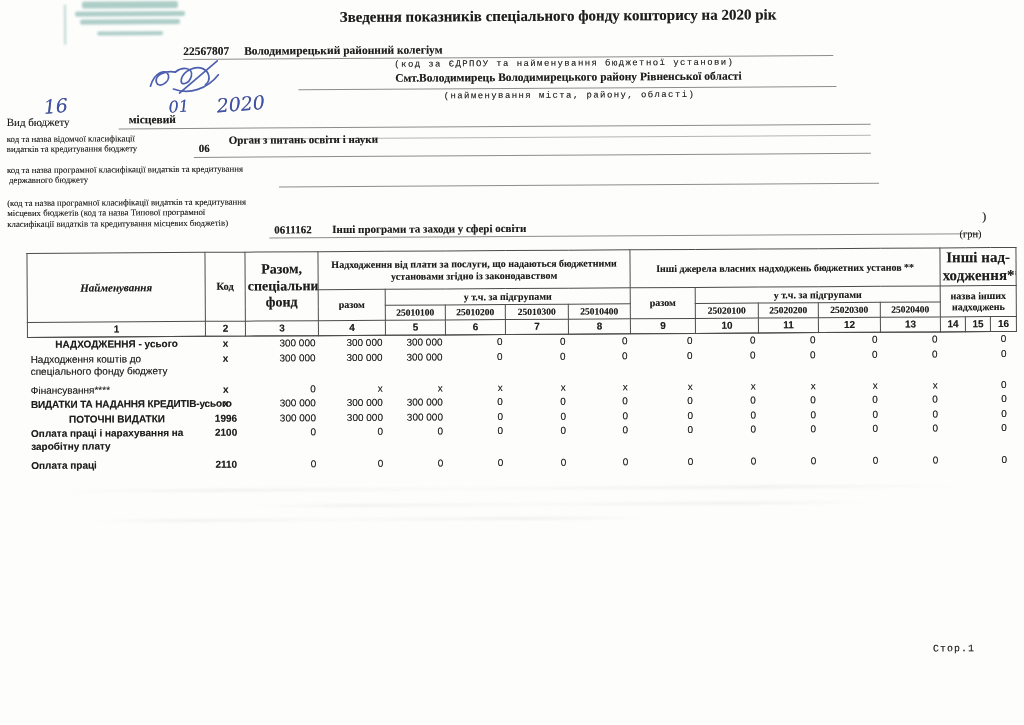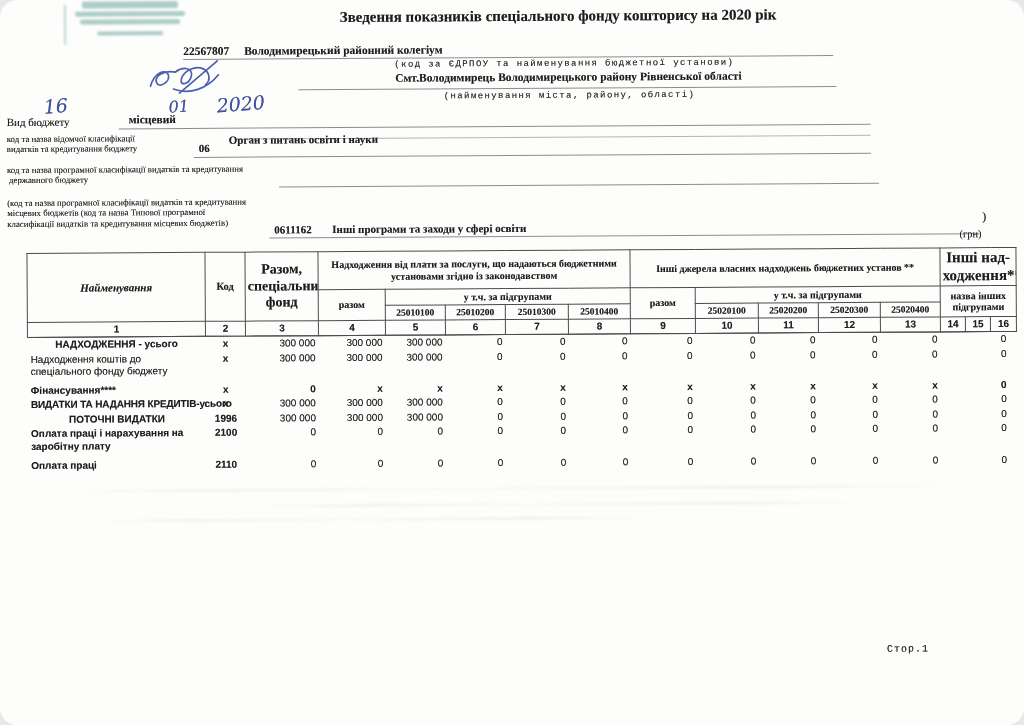--- a/index.html
+++ b/index.html
@@ -1,17 +1,17 @@
 <!DOCTYPE html>
 <html><head>
 <meta charset="utf-8">
 <style>
   html,body{margin:0;padding:0;background:#e8e8e8;}
   .page{position:relative;width:1024px;height:725px;background:#fdfdfc;overflow:hidden;
-        font-family:"Liberation Serif",serif;color:#1e1e1e;border-radius:17px;}
+        font-family:"Liberation Serif",serif;color:#1e1e1e;}
   .scan{position:absolute;inset:0;transform:rotate(-0.35deg);transform-origin:512px 340px;
         text-shadow:0 0 0.3px rgba(70,70,70,0.6);}
   .abs{position:absolute;}
 
   
   .stamp{left:72px;top:-4px;width:120px;height:52px;filter:blur(1.2px);opacity:.5;}
   .st-line{background:#5f9e93;border-radius:2px;margin:3px auto 0 auto;}
   .st-edge{position:absolute;left:-6px;top:6px;width:2px;height:40px;background:#7fb3aa;}
 
   
@@ -22,21 +22,21 @@
   .cap{position:absolute;font-family:"Liberation Mono","DejaVu Sans Mono",monospace;
        font-size:9px;letter-spacing:1.4px;white-space:nowrap;text-align:center;color:#2a2a2a;}
   .locline{left:300px;top:71px;width:540px;text-align:center;font-weight:bold;font-size:11.5px;white-space:nowrap;}
   .hw{position:absolute;font-family:"DejaVu Serif",serif;font-style:italic;color:#3d52a8;
       transform:rotate(-4deg);}
   .lbl{position:absolute;font-size:11px;}
   .lbl-sm{position:absolute;font-size:8.8px;line-height:1.18;}
   .val-b{position:absolute;font-weight:bold;font-size:11px;white-space:nowrap;}
   .paren{left:983px;top:212px;font-size:12px;}
   .grn{left:960px;top:231px;font-size:10.5px;}
-  .footer{left:885px;top:646px;font-family:"Liberation Mono","DejaVu Sans Mono",monospace;
+  .footer{left:931px;top:646px;font-family:"Liberation Mono","DejaVu Sans Mono",monospace;
           font-size:10px;letter-spacing:1px;}
 
   
   .sheet{position:absolute;left:27px;top:250px;width:989px;border-collapse:collapse;table-layout:fixed;
          font-family:"Liberation Serif",serif;}
   .sheet thead th{border:1px solid #4c4c4c;font-weight:bold;padding:1px 2px;vertical-align:middle;
                   text-align:center;line-height:1.18;overflow:hidden;}
   .h-a th{border-top:2px solid #3c3c3c;}
   .h-a{height:34px;}
   .h-b{height:16px;}
@@ -57,21 +57,21 @@
   .c-name{font-family:"Liberation Serif",serif;text-align:left;padding-left:6px;line-height:1.25;}
   .c-code{text-align:center;font-weight:bold;}
   .c-val{text-align:right;padding-right:4px;white-space:nowrap;}
   .c-small{text-align:center;padding-right:1px;padding-left:1px;}
   .r-bold{font-weight:bold;}
   .r-center{text-align:center;padding-left:0;}
   .r-tight{font-size:9.3px;white-space:nowrap;letter-spacing:-0.15px;}
   tbody tr:nth-child(1){height:14px;}
   tbody tr:nth-child(2){height:26px;}
   tbody tr:nth-child(3){height:16px;}
-  tbody tr:nth-child(3) td{padding-top:5px;font-weight:bold;}
+  tbody tr:nth-child(3) td{padding-top:5px;}
   tbody tr:nth-child(4){height:13px;}
   tbody tr:nth-child(5){height:13px;}
   tbody tr:nth-child(6){height:27px;}
   tbody tr:nth-child(7){height:18px;}
   tbody tr:nth-child(7) td{padding-top:6px;margin-left:27px;}
 
   
   .smudge{position:absolute;height:3px;filter:blur(1.2px);opacity:.55;border-radius:2px;
     background:linear-gradient(90deg,rgba(140,140,140,0) 0%,rgba(140,140,140,.18) 18%,
       rgba(140,140,140,.05) 45%,rgba(140,140,140,.2) 78%,rgba(140,140,140,0) 100%);}
@@ -172,21 +172,21 @@
         <th rowspan="3" class="th-total">Разом, спеціальний фонд</th>
         <th colspan="5" class="th-group">Надходження від плати за послуги, що надаються бюджетними установами згідно із законодавством</th>
         <th colspan="5" class="th-group">Інші джерела власних надходжень бюджетних установ **</th>
         <th colspan="3" class="th-oi">Інші над-ходження***</th>
       </tr>
       <tr class="h-b">
         <th rowspan="2">разом</th>
         <th colspan="4">у т.ч. за підгрупами</th>
         <th rowspan="2">разом</th>
         <th colspan="4">у т.ч. за підгрупами</th>
-        <th colspan="3" rowspan="2" class="th-sub">назва інших підгрупами</th>
+        <th colspan="3" rowspan="2" class="th-sub">назва інших надходжень</th>
       </tr>
       <tr class="h-c">
         <th>25010100</th>
         <th>25010200</th>
         <th>25010300</th>
         <th>25010400</th>
         <th>25020100</th>
         <th>25020200</th>
         <th>25020300</th>
         <th>25020400</th>

